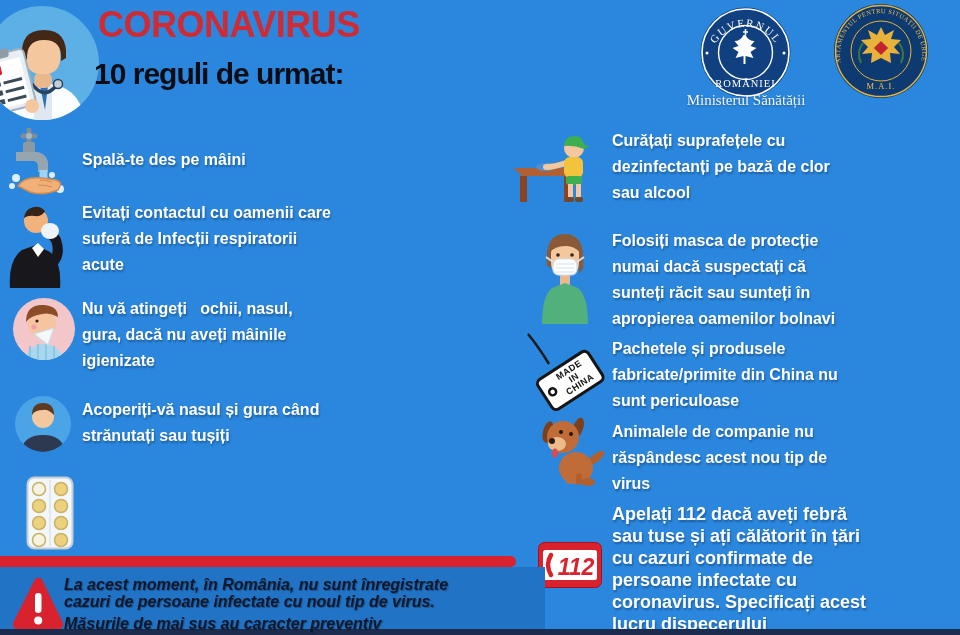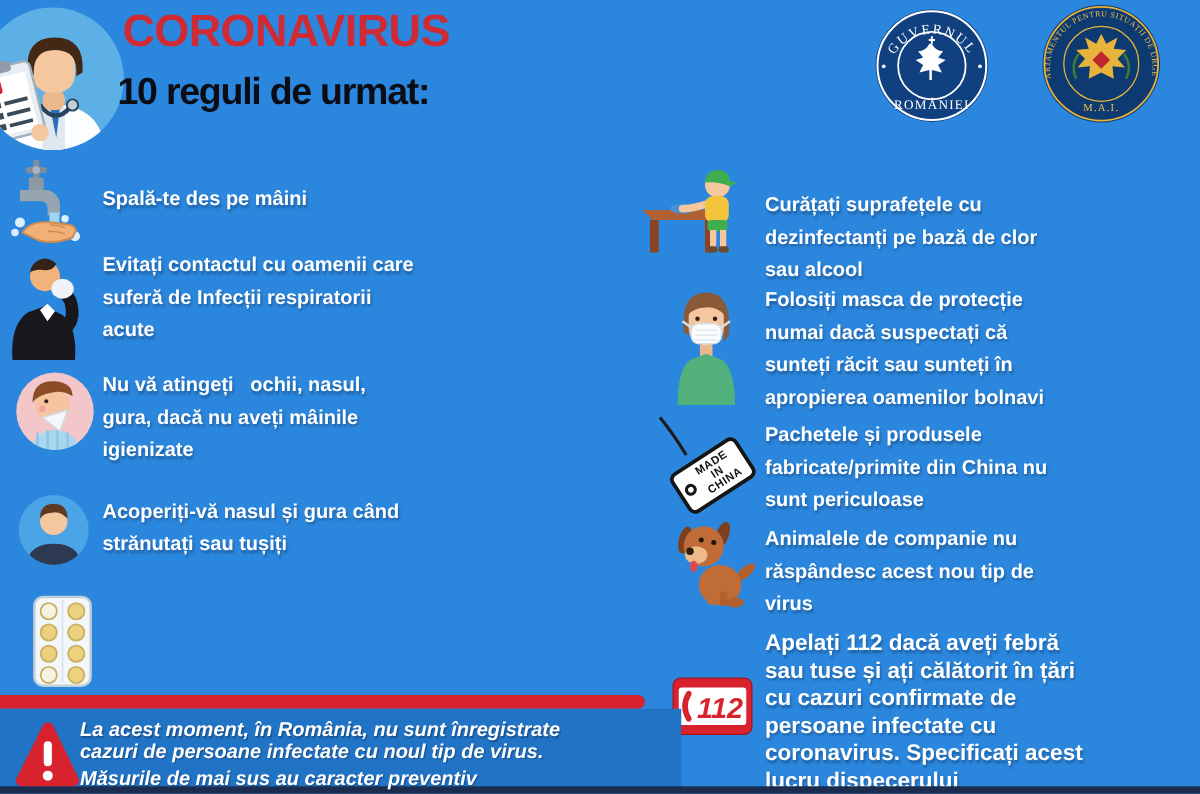--- a/index.html
+++ b/index.html
@@ -8,21 +8,21 @@
   .abs{position:absolute;}
   .title{color:#cf2b35;font-weight:bold;font-size:36px;letter-spacing:-.5px;text-align:center;}
   .subtitle{color:#0c0c14;font-weight:bold;font-size:30px;letter-spacing:-1px;}
   .ministry{font-family:"Liberation Serif",serif;color:#f2f6fa;font-size:15px;text-align:center;
             width:150px;text-shadow:0 1px 2px rgba(0,0,0,.35);}
   .rule-text{color:#fff;font-weight:bold;white-space:pre-line;font-size:16px;line-height:26px;
              text-shadow:1px 2px 2px rgba(10,25,60,.38);}
   .red-bar{background:#d8232e;border-radius:0 6px 6px 0;}
   .banner-rect{background:#2173c6;}
   .navy-strip{background:#1c2c4e;}
-  .banner-text,.banner-note{color:#ffffff;font-weight:bold;font-style:italic;font-size:16px;line-height:17px;
+  .banner-text,.banner-note{color:#0f172a;font-weight:bold;font-style:italic;font-size:16px;line-height:17px;
              white-space:pre-line;text-shadow:1px 1px 1px rgba(0,0,0,.3);}
   .banner-note{margin-top:3px;}
   svg{display:block;}
 </style>
 </head>
 <body>
 
 <div class="canvas">
 
   <svg class="abs" style="left:-18px;top:0px" width="125" height="125" viewBox="0 0 125 125">
@@ -88,20 +88,21 @@
     <text font-family="Liberation Serif, serif" font-size="6.4" fill="#f0c050" letter-spacing="0.5">
       <textPath href="#arcD" startOffset="50%" text-anchor="middle">DEPARTAMENTUL PENTRU SITUAȚII DE URGENȚĂ</textPath>
     </text>
     <text x="50" y="88" font-family="Liberation Serif, serif" font-size="8.5" fill="#f0c050" letter-spacing="1" text-anchor="middle">M.A.I.</text>
     <path d="M30 62 q-5 -11 2 -20" stroke="#3d7a3a" stroke-width="2" fill="none"></path>
     <path d="M70 62 q5 -11 -2 -20" stroke="#3d7a3a" stroke-width="2" fill="none"></path>
     <path d="M50 26 l4 8 9 -5 -3 9 10 1 -7 7 6 7 -10 -1 1 10 -10 -5 -10 5 1 -10 -10 1 6 -7 -7 -7 10 -1 -3 -9 9 5 z" fill="#e8b33a"></path>
     <rect x="45" y="42" width="10" height="10" transform="rotate(45 50 47)" fill="#c0242c"></rect>
   </svg>
 
+  <div class="abs ministry" style="left:671px;top:92px">Ministerul Sănătății</div>
 
   <svg class="abs" style="left:6px;top:128px" width="66" height="68" viewBox="0 0 66 68">
     <path d="M23 2 v12 M17 8 h12" stroke="#7f8e99" stroke-width="5" stroke-linecap="round"></path>
     <circle cx="23" cy="8" r="3" fill="#aab7c0"></circle>
     <rect x="17" y="14" width="12" height="12" rx="2" fill="#8b99a5"></rect>
     <path d="M10 24 h20 a12 12 0 0 1 12 12 v8 h-10 v-6 a5 5 0 0 0 -5 -5 H10 z" fill="#97a5b1"></path>
     <rect x="33.5" y="42" width="8" height="11" fill="#9fd4f2"></rect>
     <circle cx="10" cy="50" r="4" fill="#eaf6fd" opacity=".92"></circle>
     <circle cx="6" cy="58" r="3" fill="#eaf6fd" opacity=".92"></circle>
     <circle cx="46" cy="47" r="3" fill="#eaf6fd" opacity=".92"></circle>
@@ -181,21 +182,21 @@
     <circle cx="62" cy="16" r="10" fill="#f4c79e"></circle>
     <path d="M52 14 q1 -10 10 -10 q9 0 10 9 l6 1 -6 3 q-10 -4 -20 -3 z" fill="#3fae4e"></path>
     <path d="M54 31 q-12 4 -20 4" stroke="#f4c79e" stroke-width="6" fill="none" stroke-linecap="round"></path>
     <rect x="52" y="25" width="19" height="21" rx="6" fill="#f4c33c"></rect>
     <rect x="54" y="44" width="16" height="9" rx="3" fill="#3fae4e"></rect>
     <rect x="56" y="52" width="5" height="14" fill="#f4c79e"></rect>
     <rect x="64" y="52" width="5" height="14" fill="#f4c79e"></rect>
     <rect x="54" y="65" width="8" height="5" rx="2" fill="#6b4a2f"></rect>
     <rect x="63" y="65" width="8" height="5" rx="2" fill="#6b4a2f"></rect>
   </svg>
-  <div class="abs rule-text" style="left:612px;top:152px;width:348px">Curățați suprafețele cu
+  <div class="abs rule-text" style="left:612px;top:128px;width:348px">Curățați suprafețele cu
 dezinfectanți pe bază de clor
 sau alcool</div>
 
   <svg class="abs" style="left:538px;top:226px" width="54" height="98" viewBox="0 0 54 98">
     <path d="M9 40 q-3 -32 18 -32 q21 0 18 34 l-4 6 V26 q-14 6 -28 0 v16 z" fill="#8a5a38"></path>
     <rect x="13" y="14" width="28" height="36" rx="13" fill="#f4c79e"></rect>
     <path d="M11 27 q0 -17 16 -17 q16 0 16 17 q-8 -8 -16 -7 q-10 0 -16 7 z" fill="#8a5a38"></path>
     <circle cx="20" cy="29" r="1.8" fill="#35231a"></circle>
       <circle cx="34" cy="29" r="1.8" fill="#35231a"></circle>
     <path d="M15 36 L8 31 M39 36 l7 -5" stroke="#d7e0e7" stroke-width="2"></path>

